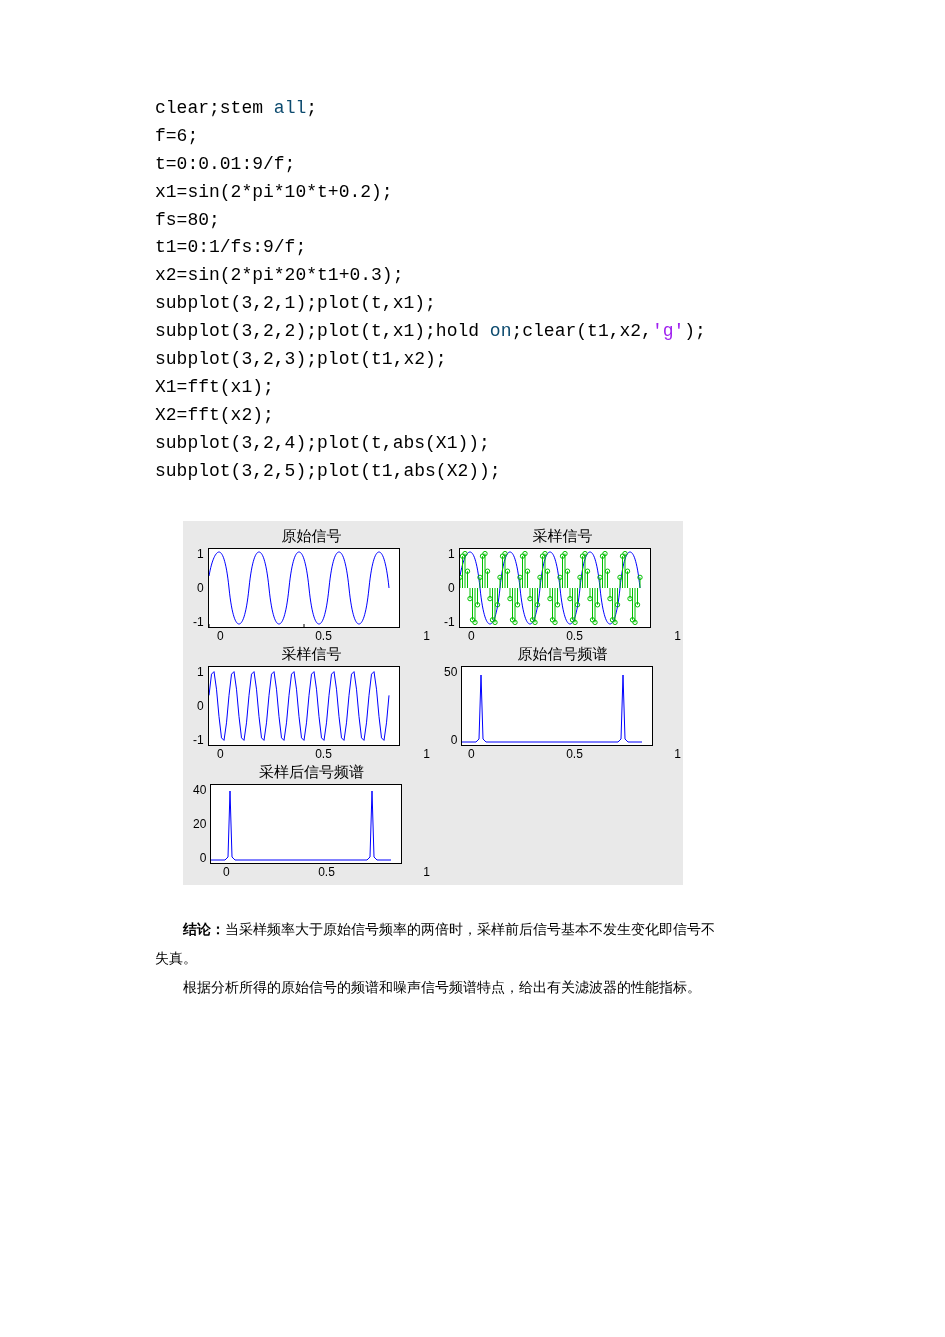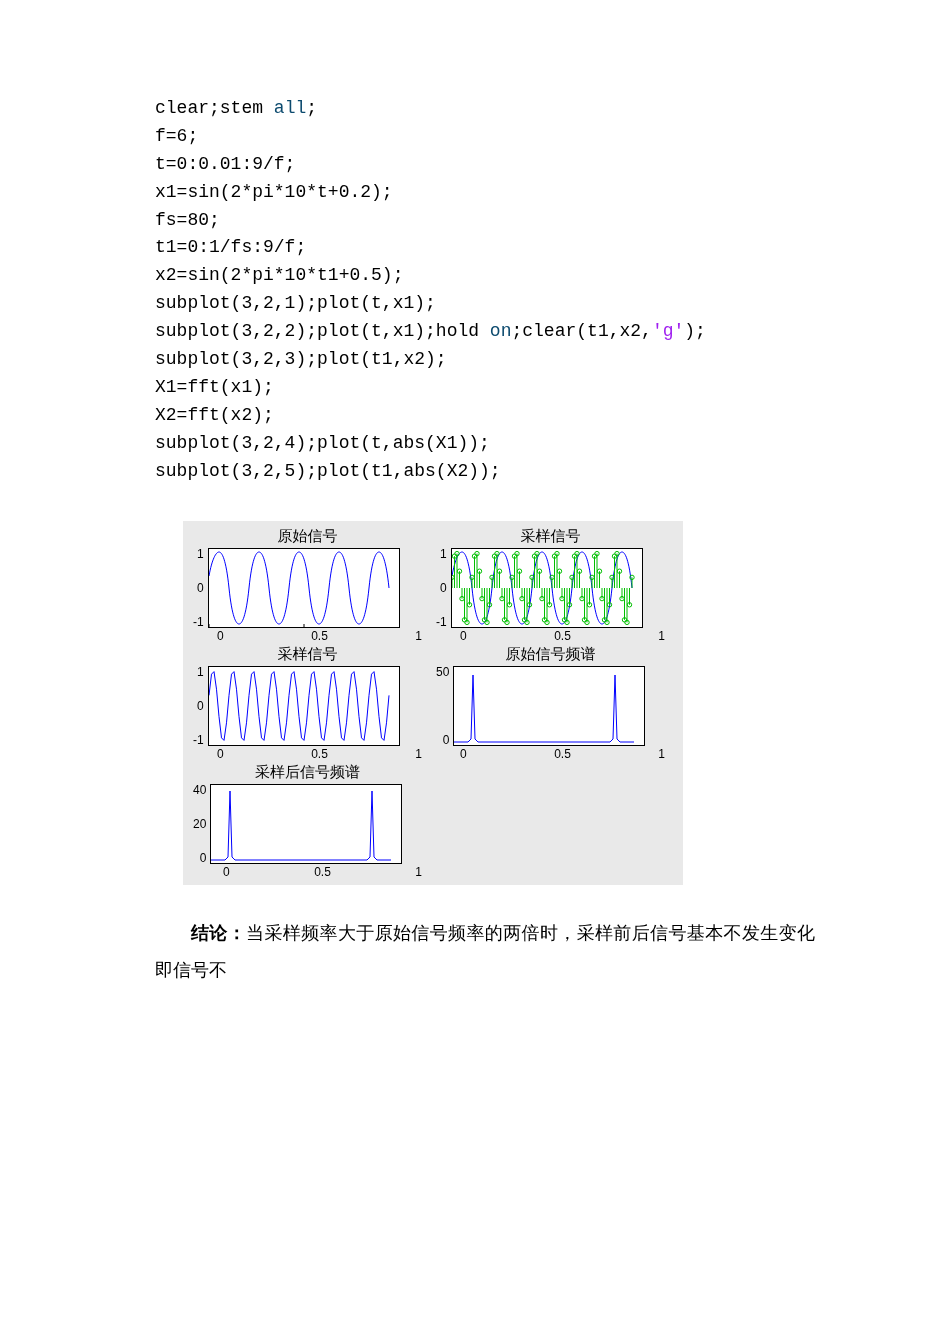--- a/index.html
+++ b/index.html
@@ -21,21 +21,21 @@
     color: #000;
   }
   .code-block .kw { color: #0c4a6e; }
   .code-block .str { color: #a020f0; }
   .figure-wrap {
     margin: 36px 0 30px 28px;
     width: 500px;
   }
   .figure-bg {
     background: #e9e9e9;
-    padding: 6px 18px 6px 10px;
+    padding: 6px 2px 6px 10px;
   }
   .grid {
     display: grid;
     grid-template-columns: 1fr 1fr;
     column-gap: 14px;
     row-gap: 2px;
   }
   .cell {}
   .ctitle {
     text-align: center;
@@ -75,41 +75,41 @@
     margin-top: 1px;
     color: #000;
   }
   .xaxis.wide { margin-left: 30px; }
   svg { display: block; width: 100%; height: 100%; }
   .blue-line { stroke: #0000ff; stroke-width: 1; fill: none; }
   .green-stem { stroke: #00c000; stroke-width: 1; fill: none; }
   .green-circ { stroke: #00c000; stroke-width: 1; fill: none; }
   .tick { stroke: #000; stroke-width: 1; }
   .body-text {
-    font-size: 18px;
+    font-size: 14px;
     line-height: 2.05;
     text-align: justify;
     margin-top: 28px;
   }
   .body-text p { margin: 0; }
   .indent { text-indent: 2em; }
   .bold { font-weight: bold; font-family: "SimHei", "Heiti SC", sans-serif; }
 </style>
 </head>
 <body>
 
 <div class="page">
 
   <div class="code-block"><span>clear;stem </span><span class="kw">all</span><span>;</span>
 <span>f=6;</span>
 <span>t=0:0.01:9/f;</span>
 <span>x1=sin(2*pi*10*t+0.2);</span>
 <span>fs=80;</span>
 <span>t1=0:1/fs:9/f;</span>
-<span>x2=sin(2*pi*10*t1+0.5);</span>
+<span>x2=sin(2*pi*20*t1+0.3);</span>
 <span>subplot(3,2,1);plot(t,x1);</span>
 <span>subplot(3,2,2);plot(t,x1);hold </span><span class="kw">on</span><span>;clear(t1,x2,</span><span class="str">'g'</span><span>);</span>
 <span>subplot(3,2,3);plot(t1,x2);</span>
 <span>X1=fft(x1);</span>
 <span>X2=fft(x2);</span>
 <span>subplot(3,2,4);plot(t,abs(X1));</span>
 <span>subplot(3,2,5);plot(t1,abs(X2));</span></div>
 
   <div class="figure-wrap">
     <div class="figure-bg">
@@ -370,15 +370,17 @@
         </div>
 
         <div class="cell"></div>
 
       </div>
     </div>
   </div>
 
   <div class="body-text">
     <p class="indent"><span class="bold">结论：</span><span>当采样频率大于原始信号频率的两倍时，采样前后信号基本不发生变化即信号不</span></p>
+    <p><span>失真。</span></p>
+    <p class="indent"><span>根据分析所得的原始信号的频谱和噪声信号频谱特点，给出有关滤波器的性能指标。</span></p>
   </div>
 
 </div>
 
 </body></html>

